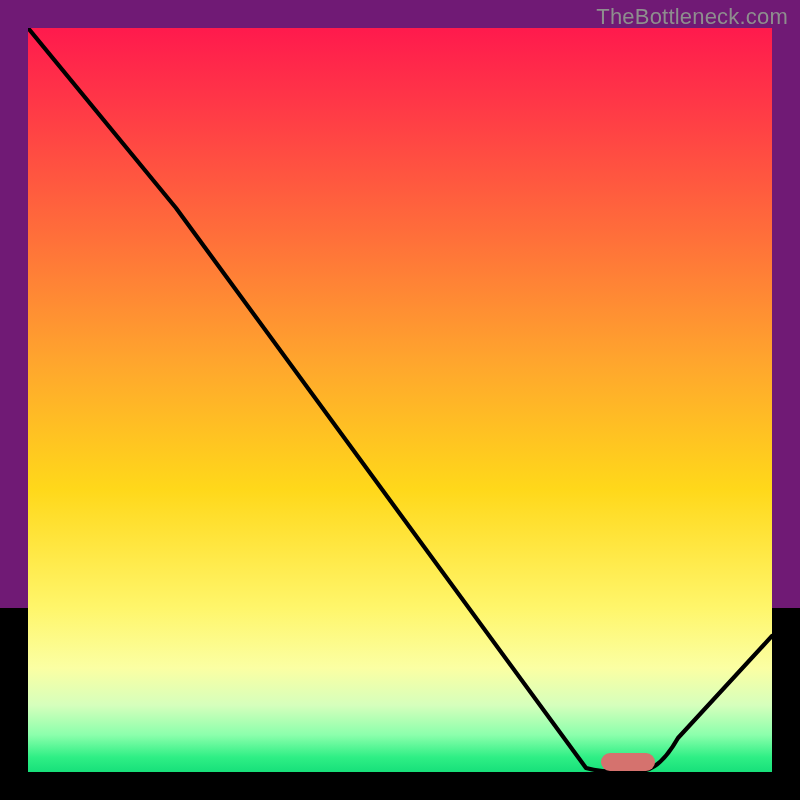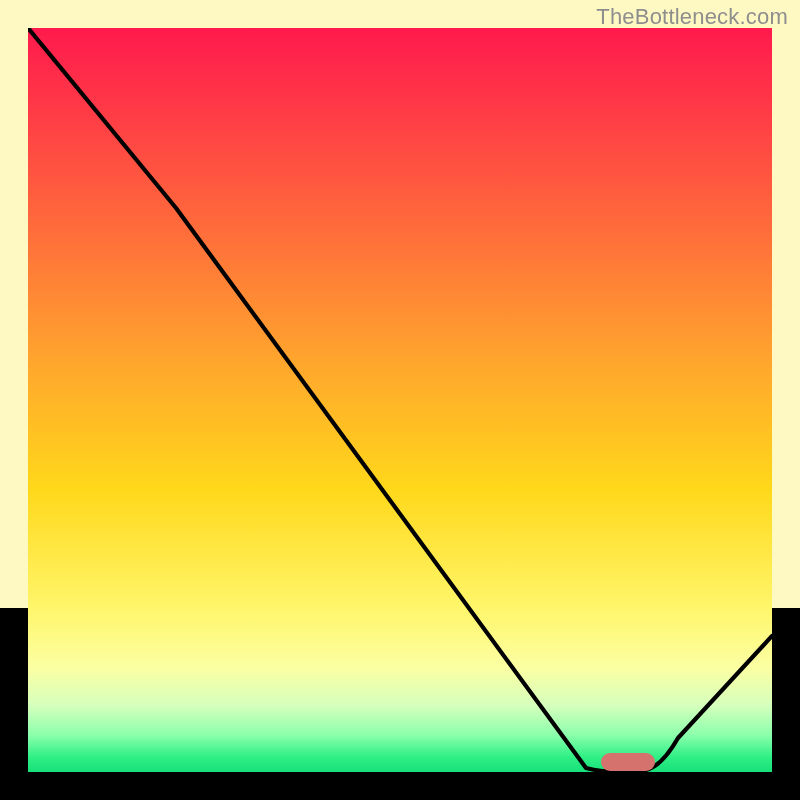--- a/index.html
+++ b/index.html
@@ -10,21 +10,21 @@
     background: #000;
     overflow: hidden;
     font-family: Arial, Helvetica, sans-serif;
   }
   .frame {
     position: absolute;
     top: 0;
     left: 0;
     width: 800px;
     height: 608px;
-    background: #fef9c3;
+    background: #701a75;
   }
   .plot-area {
     position: absolute;
     top: 28px;
     left: 28px;
     width: 744px;
     height: 744px;
     background: linear-gradient(to bottom,
       #ff1a4d 0%,
       #ff3747 10%,

